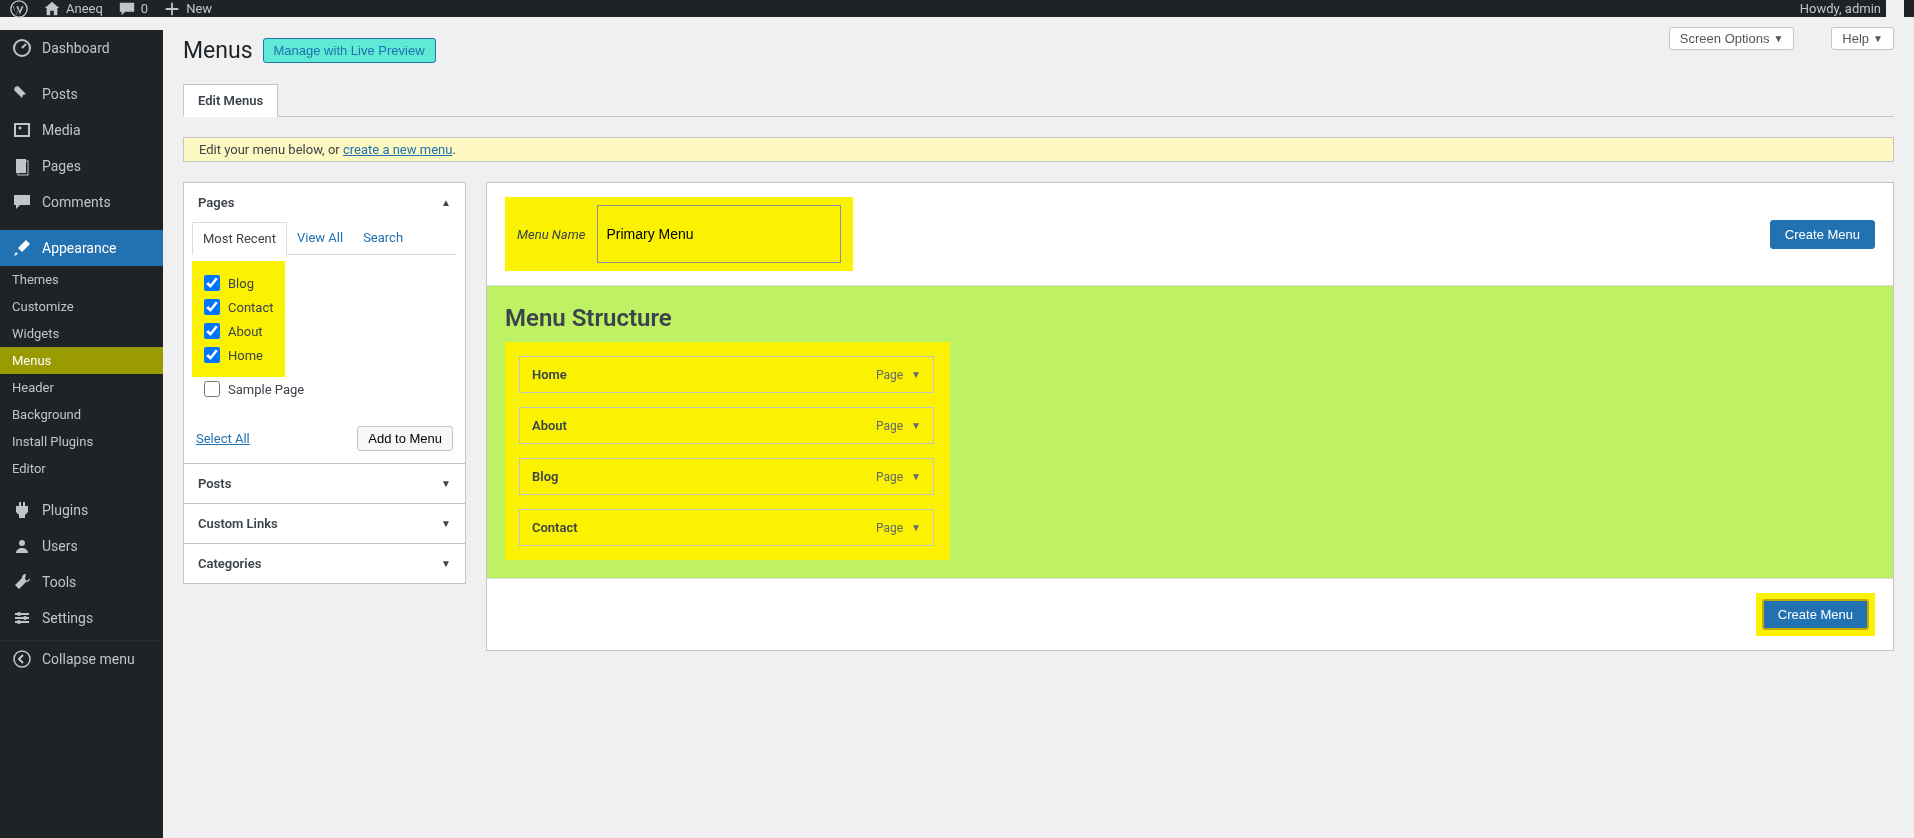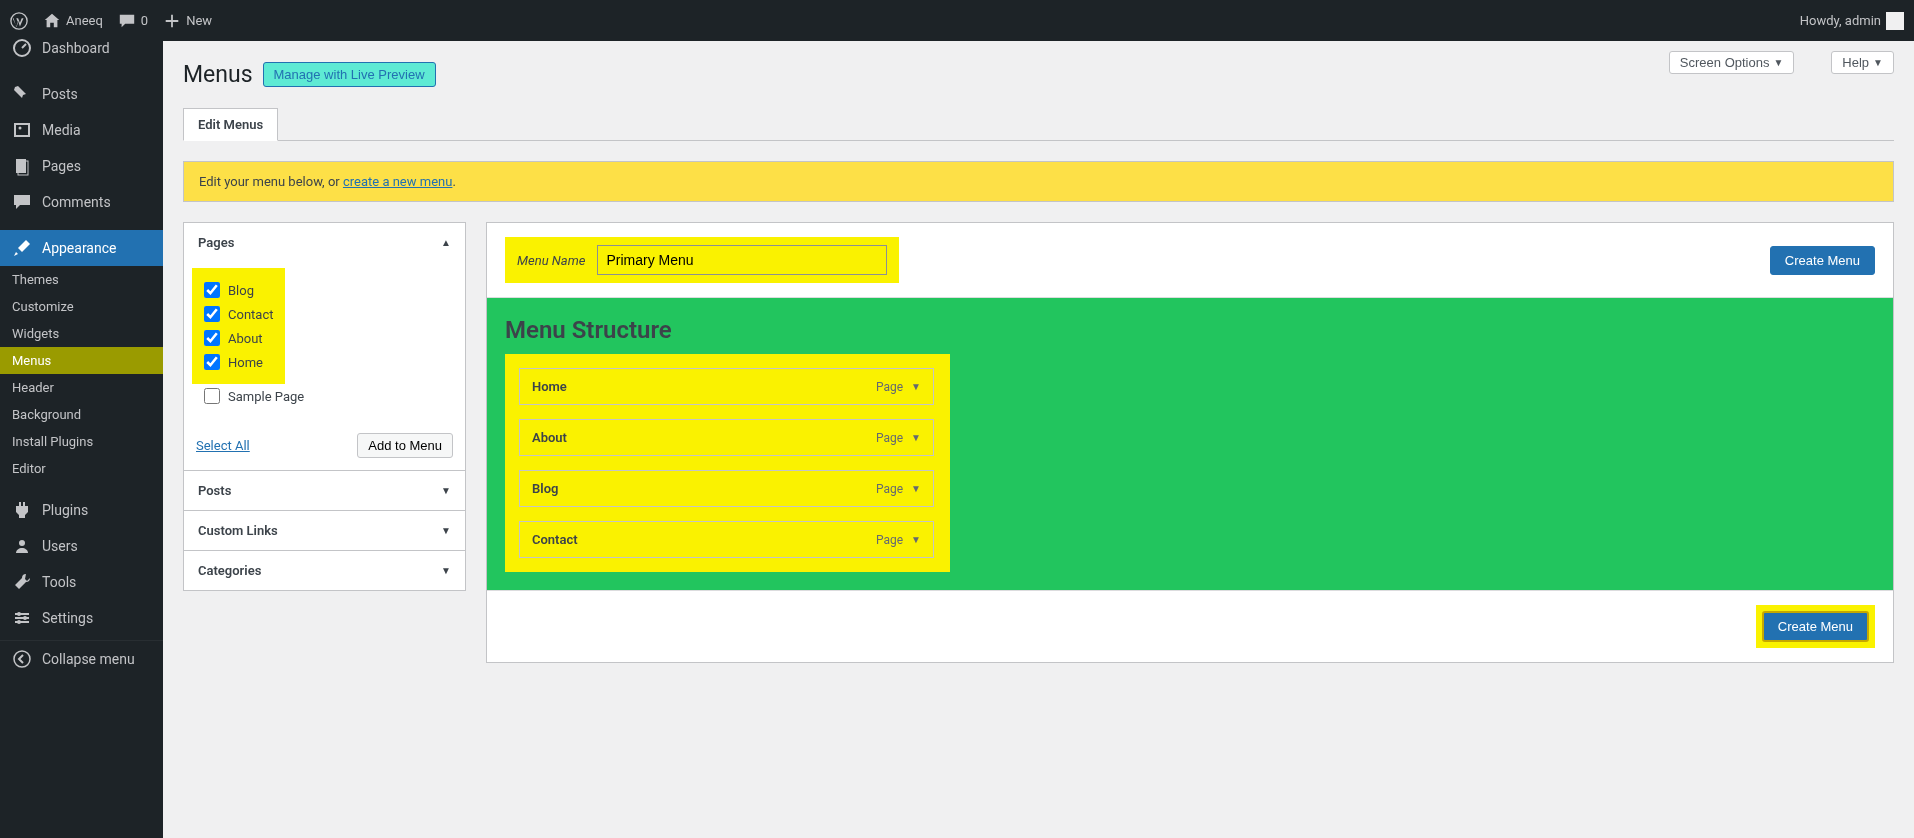--- a/index.html
+++ b/index.html
@@ -1,19 +1,19 @@
 <!DOCTYPE html>
 <html><head>
 <meta charset="utf-8">
 <style>
 * { box-sizing: border-box; margin: 0; padding: 0; }
 body { font-family: -apple-system, BlinkMacSystemFont, "Segoe UI", Roboto, sans-serif; font-size: 13px; color: #3c434a; background: #f0f0f1; }
 
 
-.adminbar { background: #1d2327; color: #c3c4c7; height: 41px; display: flex; align-items: center; justify-content: space-between; padding: 0 10px; }
+.adminbar { background: #1d2327; color: #c3c4c7; height: 17px; display: flex; align-items: center; justify-content: space-between; padding: 0 10px; }
 .adminbar-left, .adminbar-right { display: flex; align-items: center; gap: 15px; }
 .adminbar-item { display: flex; align-items: center; gap: 5px; cursor: pointer; font-size: 13px; color: #c3c4c7; }
 .ab-icon { width: 18px; height: 18px; display: inline-block; }
 .avatar-box { width: 18px; height: 18px; background: #f0f0f1; display:inline-block; }
 
 
 .sidebar { position: fixed; left: 0; top: 30px; bottom: 0; width: 163px; background: #1d2327; color: #c3c4c7; overflow-y: auto; }
 .sidebar-item { display: flex; align-items: center; gap: 10px; padding: 8px 12px; cursor: pointer; color: #c3c4c7; position: relative; }
 .sidebar-item.top { font-size: 14px; }
 .sidebar-item.current { background: #2271b1; color: #fff; }
@@ -28,46 +28,46 @@
 .main { margin-left: 163px; padding: 10px 20px 40px 20px; }
 .header-row { display: flex; align-items: center; gap: 10px; margin: 10px 0; }
 .page-title { font-size: 23px; font-weight: 400; color: #1d2327; }
 .btn-outline { border: 1px solid #2271b1; color: #2271b1; background: #5eead4; padding: 4px 10px; border-radius: 3px; cursor: pointer; font-size: 13px; }
 .topright { float: right; display: flex; gap: 10px; }
 .screen-opt-btn { border: 1px solid #c3c4c7; background: #fff; padding: 3px 10px; border-radius: 3px; cursor: pointer; font-size: 13px; color: #50575e; display:flex; align-items:center; gap:4px;margin-left:27px; }
 
 .tab-wrapper { border-bottom: 1px solid #c3c4c7; margin-top: 20px; }
 .tab { display: inline-block; padding: 8px 14px; background: #fff; border: 1px solid #c3c4c7; border-bottom: 1px solid #fff; margin-bottom: -1px; font-weight: 600; cursor: pointer; }
 
-.notice-box { margin-top: 20px; border: 1px solid #c3c4c7; background: #fde047; padding: 12px 15px; }
+.notice-box { margin-top: 20px; border: 1px solid #c3c4c7; background: #fef9c3; padding: 4px 15px; }
 .notice-box a { color: #2271b1; }
 
 .cols { display: flex; gap: 20px; margin-top: 20px; }
 .col-left { width: 283px; flex-shrink: 0; }
 .col-right { flex: 1; }
 
 .accordion { border: 1px solid #c3c4c7; background: #fff; margin-bottom: -1px; }
 .accordion-header { padding: 12px 14px; font-weight: 600; cursor: pointer; display: flex; justify-content: space-between; align-items: center; }
 .accordion-body { padding: 0 0 12px 0; }
 .inner-tabs { display: flex; border-bottom: 1px solid #dcdcde; margin: 0 8px; }
 .inner-tab { padding: 8px 10px; font-size: 13px; color: #2271b1; cursor: pointer; }
 .inner-tab.active { border: 1px solid #dcdcde; border-bottom: 1px solid #fff; margin-bottom: -1px; color: #3c434a; background:#fff; }
 .checklist { padding: 10px 12px; background: #fff; }
 .checklist.hl { background: #faf200; display:inline-block; }
 .check-item { display: flex; align-items: center; gap: 8px; padding: 4px 0; }
 .check-item input { width: 16px; height: 16px; }
 .accordion-footer { display: flex; justify-content: space-between; align-items: center; padding: 0 12px; margin-top: 15px; }
 .linklike { color: #2271b1; text-decoration: underline; cursor: pointer; font-size: 13px; }
 .add-btn { border: 1px solid #c3c4c7; background: #f6f7f7; padding: 4px 10px; border-radius: 3px; cursor: pointer; font-size: 13px; }
 
-.menu-panel { border: 1px solid #c3c4c7; background: #22c55e; }
+.menu-panel { border: 1px solid #c3c4c7; background: #bef264; }
 .menu-panel-head { padding: 14px 18px; border-bottom: 1px solid #dcdcde; display: flex; justify-content: space-between; align-items: center; background:#fff; }
 .menu-name-wrap { display: flex; align-items: center; gap: 12px; background: #faf200; padding: 8px 12px; }
 .menu-name-label { font-style: italic; }
-.menu-name-input { border: 1px solid #8c8f94; padding: 6px 8px; width: 290px; background: #faf200; font-size: 14px; }
+.menu-name-input { border: 1px solid #8c8f94; padding: 20px 8px; width: 244px; background: #faf200; font-size: 14px; }
 .btn-primary { background: #2271b1; color: #fff; border: 1px solid #2271b1; padding: 6px 14px; border-radius: 3px; cursor: pointer; font-size: 13px; }
 .btn-primary.hl { border: 2px solid #c6a800; background: #2271b1; }
 .hl-wrap { background: #faf200; padding: 6px; display: inline-block; }
 
 .menu-panel-body { padding: 18px; }
 .menu-structure-title { font-size: 24px; font-weight: 600; margin-bottom: 10px; }
 .menu-structure-desc { margin-bottom: 16px; }
 .menu-items-hl { background: #faf200; padding: 14px; display: inline-block; width: 445px; }
 .menu-item-row { border: 1px solid #c3c4c7; background: #faf200; padding: 10px 12px; margin-bottom: 14px; display: flex; justify-content: space-between; align-items: center; cursor: move; width: 415px; }
 .menu-item-row:last-child { margin-bottom: 0; }
@@ -233,20 +233,25 @@
 
   <div class="cols">
 
     <div class="col-left">
       <div class="accordion">
         <div class="accordion-header">
           <span>Pages</span>
           <span class="caret">▲</span>
         </div>
         <div class="accordion-body">
+          <div class="inner-tabs">
+            <span class="inner-tab active">Most Recent</span>
+            <span class="inner-tab">View All</span>
+            <span class="inner-tab">Search</span>
+          </div>
           <div style="padding:6px 8px 0 8px;">
             <div class="checklist hl">
               <label class="check-item">
                   <input type="checkbox" checked="" style=""> 
                   <span>Blog</span>
                 </label>
               <label class="check-item">
                   <input type="checkbox" checked="" style=""> 
                   <span>Contact</span>
                 </label>

